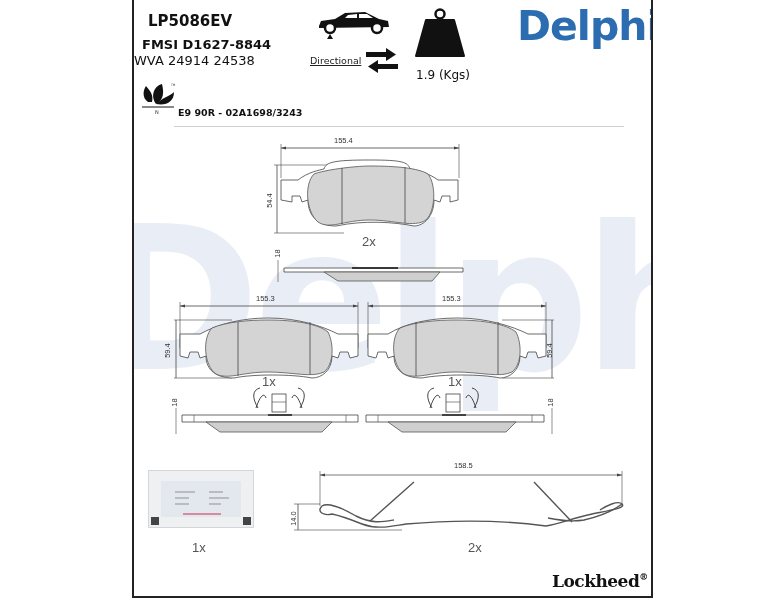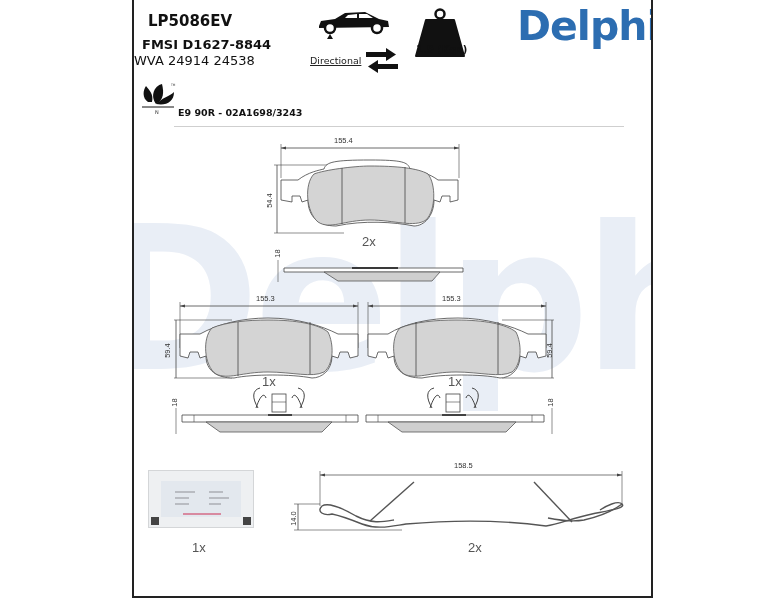--- a/index.html
+++ b/index.html
@@ -5,21 +5,21 @@
   html, body { margin:0; padding:0; background:#ffffff; }
   body { width:782px; height:600px; position:relative; overflow:hidden; font-family:"DejaVu Sans", sans-serif; }
   .sheet { position:absolute; left:132px; top:0; width:517px; height:596px; border:2px solid #222; border-top:none; background:#fff; overflow:hidden; }
   .wm { position:absolute; left:-40px; top:200px; font-family:"DejaVu Sans", sans-serif; font-weight:bold; font-size:200px; color:#e9eef6; letter-spacing:-6px; line-height:1; z-index:0; white-space:nowrap; }
   .abs { position:absolute; z-index:2; }
   .part-no { left:14px; top:12px; font-size:15px; font-weight:bold; color:#111;text-align:right; }
   .fmsi { left:8px; top:37px; font-size:13px; font-weight:bold; color:#111; }
   .wva { left:0; top:53px; font-size:13px; font-weight:normal; color:#111; }
   .ece { left:44px; top:107px; font-size:9.5px; font-weight:bold; color:#111; }
   .directional { left:176px; top:55px; font-size:9.5px; color:#222;text-decoration:underline; }
-  .weight { left:282px; top:44px; font-size:10px; font-weight:bold; color:#111; }
+  .weight { left:282px; top:68px; font-size:12px; font-weight:normal; color:#111; }
   .brand { left:383px; top:2px; font-size:41px; font-weight:bold; color:#2c6db1; letter-spacing:-1px; }
   .sep { left:40px; top:126px; width:450px; height:1px; background:#cfcfcf; }
   .qty { font-family:Liberation Sans, sans-serif; font-size:13px; color:#555; }
   .dim { font-family:"Liberation Sans", sans-serif; font-size:7.5px; color:#333; }
   .lockheed { left:418px; top:571px; font-family:"DejaVu Serif", serif; font-weight:bold; font-size:17px; color:#111; letter-spacing:-0.5px; }
   .lockheed sup { font-size:9px; }
   svg { position:absolute; z-index:1; overflow:visible; }
   .sachet { left:14px; top:470px; width:104px; height:56px; background:#eef0f2; border:1px solid #d4d6d8; }
   .sachet .inner { position:absolute; left:12px; top:10px; width:80px; height:36px; background:#e3e8ee; }
   .sachet .line { position:absolute; height:2px; background:#b9bcc2; }
@@ -177,13 +177,14 @@
     <line x1="-4" y1="38" x2="-4" y2="64" stroke="#444" stroke-width="0.8"></line>
     <path d="M20 40 C14 46 22 50 30 48 C40 50 50 54 60 58 C76 64 90 60 104 58 C150 54 200 54 244 60 C258 58 270 52 290 48 C310 44 324 42 320 38 C316 34 304 40 298 44" fill="none" stroke="#555" stroke-width="1.4"></path>
     <path d="M20 40 C26 36 40 42 54 50 C70 58 80 56 92 54 M320 38 C312 44 300 50 282 54 C270 56 256 54 246 52" fill="none" stroke="#555" stroke-width="1.4"></path>
     <line x1="68" y1="55" x2="112" y2="16" stroke="#555" stroke-width="1.4"></line>
     <line x1="232" y1="16" x2="270" y2="56" stroke="#555" stroke-width="1.4"></line>
   </svg>
   <div class="abs dim" style="left:320px;top:461px">158.5</div>
   <div class="abs dim" style="left:152px;top:514px;transform:rotate(-90deg)">14.0</div>
   <div class="abs qty" style="left:334px;top:540px">2x</div>
 
+  <div class="abs lockheed"><span>Lockheed</span><sup>®</sup></div>
 </div>
 
 </body></html>

